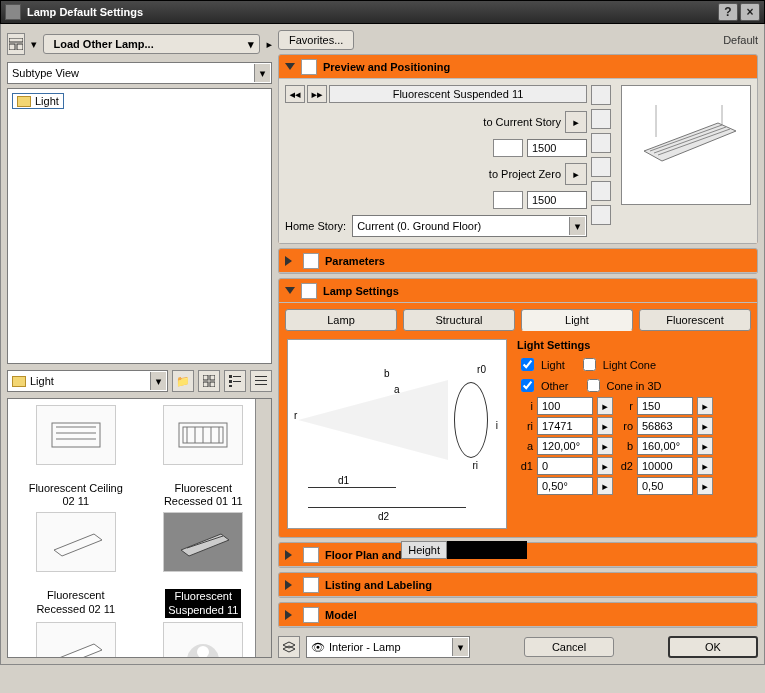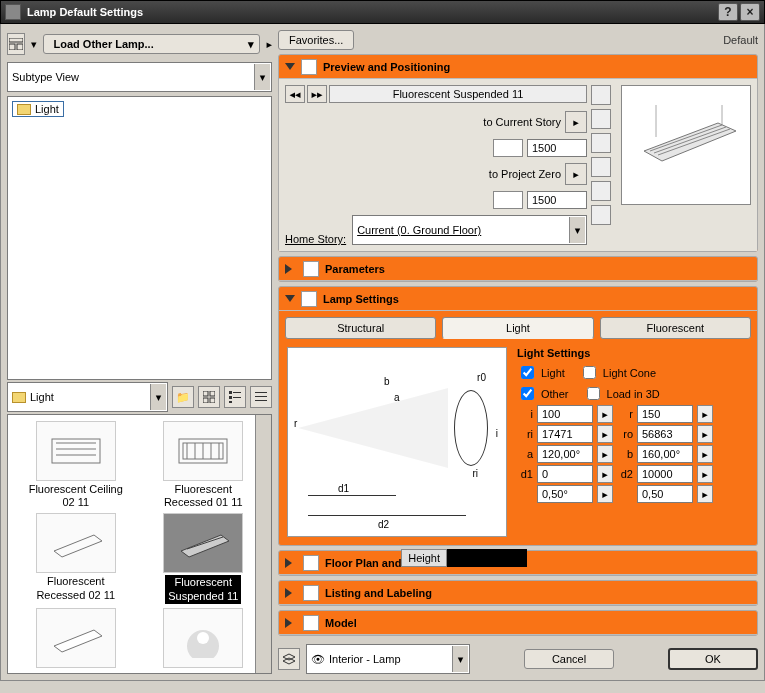--- a/index.html
+++ b/index.html
@@ -11,31 +11,31 @@
 
   .dlg-body{display:flex;gap:6px;padding:6px;border:1px solid #888;border-top:none;background:#d4d0c8;}
 
   .leftpane{width:265px;display:flex;flex-direction:column;gap:4px;}
   .rightpane{flex:1;display:flex;flex-direction:column;gap:4px;}
 
   .btn{background:#e8e4dc;border:1px solid #888;border-radius:3px;padding:3px 10px;display:inline-flex;align-items:center;justify-content:center;}
   .btn-wide{width:100%;font-weight:bold;}
   .iconbtn{width:22px;height:22px;background:#e8e4dc;border:1px solid #888;display:flex;align-items:center;justify-content:center;}
 
-  .dropdown{height:30px;background:#fff;border:1px solid #7a7a7a;display:flex;align-items:center;padding:0 4px;position:relative;}
+  .dropdown{height:22px;background:#fff;border:1px solid #7a7a7a;display:flex;align-items:center;padding:0 4px;position:relative;}
   .dropdown .arrow{position:absolute;right:1px;top:1px;bottom:1px;width:16px;background:#d4d0c8;border-left:1px solid #888;display:flex;align-items:center;justify-content:center;}
 
   .folder-list{flex:1;background:#fff;border:1px solid #7a7a7a;padding:4px;min-height:240px;}
   .folder-item{display:inline-flex;align-items:center;gap:4px;border:1px solid #3a6ea5;padding:1px 4px;}
   .folder-icon{width:14px;height:11px;background:#f3d673;border:1px solid #b8902b;}
 
   .thumb-bar{display:flex;align-items:center;gap:4px;height:26px;}
   .thumbs{background:#fff;border:1px solid #7a7a7a;height:260px;padding:6px;display:grid;grid-template-columns:1fr 1fr;gap:4px;overflow:hidden;position:relative;}
   .thumbs .scroll{position:absolute;right:0;top:0;bottom:0;width:16px;background:#d4d0c8;border-left:1px solid #888;}
-  .thumb{display:flex;flex-direction:column;align-items:center;gap:2px;}
+  .thumb{display:flex;flex-direction:column;align-items:center;gap:17px;}
   .thumb .pic{width:80px;height:60px;background:#fafafa;border:1px solid #ccc;display:flex;align-items:center;justify-content:center;}
   .thumb.sel .lbl{background:#000;color:#fff;padding:1px 3px;}
   .thumb .lbl{text-align:center;line-height:1.2;}
 
   .toprow{display:flex;align-items:center;gap:6px;height:28px;}
   .favrow{display:flex;align-items:center;gap:6px;}
   .rightlabel{margin-left:auto;color:#333;}
 
   .panel{background:#f97316;border:1px solid #aaa;border-radius:3px;}
   .phdr{display:flex;align-items:center;gap:6px;height:24px;padding:0 6px;border-bottom:1px solid #bbb;}
@@ -53,21 +53,21 @@
   .pos-row{display:flex;align-items:center;justify-content:flex-end;gap:4px;}
   .pos-row .lbl{font-size:11px;}
   .pos-row .ic{width:30px;height:18px;border:1px solid #888;background:#fff;}
   .num-input{width:60px;height:18px;border:1px solid #7a7a7a;background:#fff;padding:0 4px;}
 
   .iconcol{width:22px;display:flex;flex-direction:column;gap:4px;}
   .iconcol .sq{width:20px;height:20px;border:1px solid #888;background:#eee;}
 
   .preview-img{width:130px;height:120px;border:1px solid #888;background:#fff;margin-left:4px;display:flex;align-items:center;justify-content:center;}
 
-  .hs-row{display:flex;align-items:flex-end;gap:6px;margin-top:6px;text-decoration:underline;}
+  .hs-row{display:flex;align-items:center;gap:6px;margin-top:6px;}
 
   .tabs{display:flex;gap:6px;padding:6px 6px 0 6px;}
   .tab{flex:1;text-align:center;padding:4px 0;border:1px solid #888;background:#e8e4dc;border-radius:3px;}
   .tab.active{background:#f4f2ec;border-bottom-color:#f4f2ec;}
 
   .lampbody{display:flex;gap:10px;padding:8px;}
   .diagram{width:220px;height:190px;border:1px solid #999;background:#fff;position:relative;}
   .diagram .cone{position:absolute;left:10px;top:40px;width:0;height:0;border-top:40px solid transparent;border-bottom:40px solid transparent;border-right:150px solid rgba(0,0,0,0.05);}
   .diagram .ell{position:absolute;right:18px;top:42px;width:34px;height:76px;border:1px solid #333;border-radius:50%;}
   .diagram .d1{position:absolute;left:20px;bottom:40px;right:110px;border-top:1px solid #333;}
@@ -320,20 +320,21 @@
       </div>
     </div>
 
     <div class="panel">
       <div class="phdr">
         <div class="tri"></div>
         <div class="ic"></div>
         <b>Lamp Settings</b>
       </div>
       <div class="tabs">
+        <div class="tab">Lamp</div>
         <div class="tab">Structural</div>
         <div class="tab active">Light</div>
         <div class="tab">Fluorescent</div>
       </div>
       <div class="lampbody">
         <div class="diagram">
           <div class="cone"></div>
           <div class="ell"></div>
           <div class="d1"></div>
           <div class="d2"></div>
@@ -358,21 +359,21 @@
                 <span>Light Cone</span>
               </label>
           </div>
           <div class="chk-row">
             <label class="chk">
                 <input type="checkbox" checked="" style="">
                 <span>Other</span>
               </label>
             <label class="chk">
                 <input type="checkbox" style="">
-                <span>Load in 3D</span>
+                <span>Cone in 3D</span>
               </label>
           </div>
 
           <div class="param-row">
             <span class="pl">i</span>
             <input class="pi" value="100" style="">
             <div class="pa">▸</div>
             <span class="pl">r</span>
             <input class="pi" value="150" style="">
             <div class="pa">▸</div>

